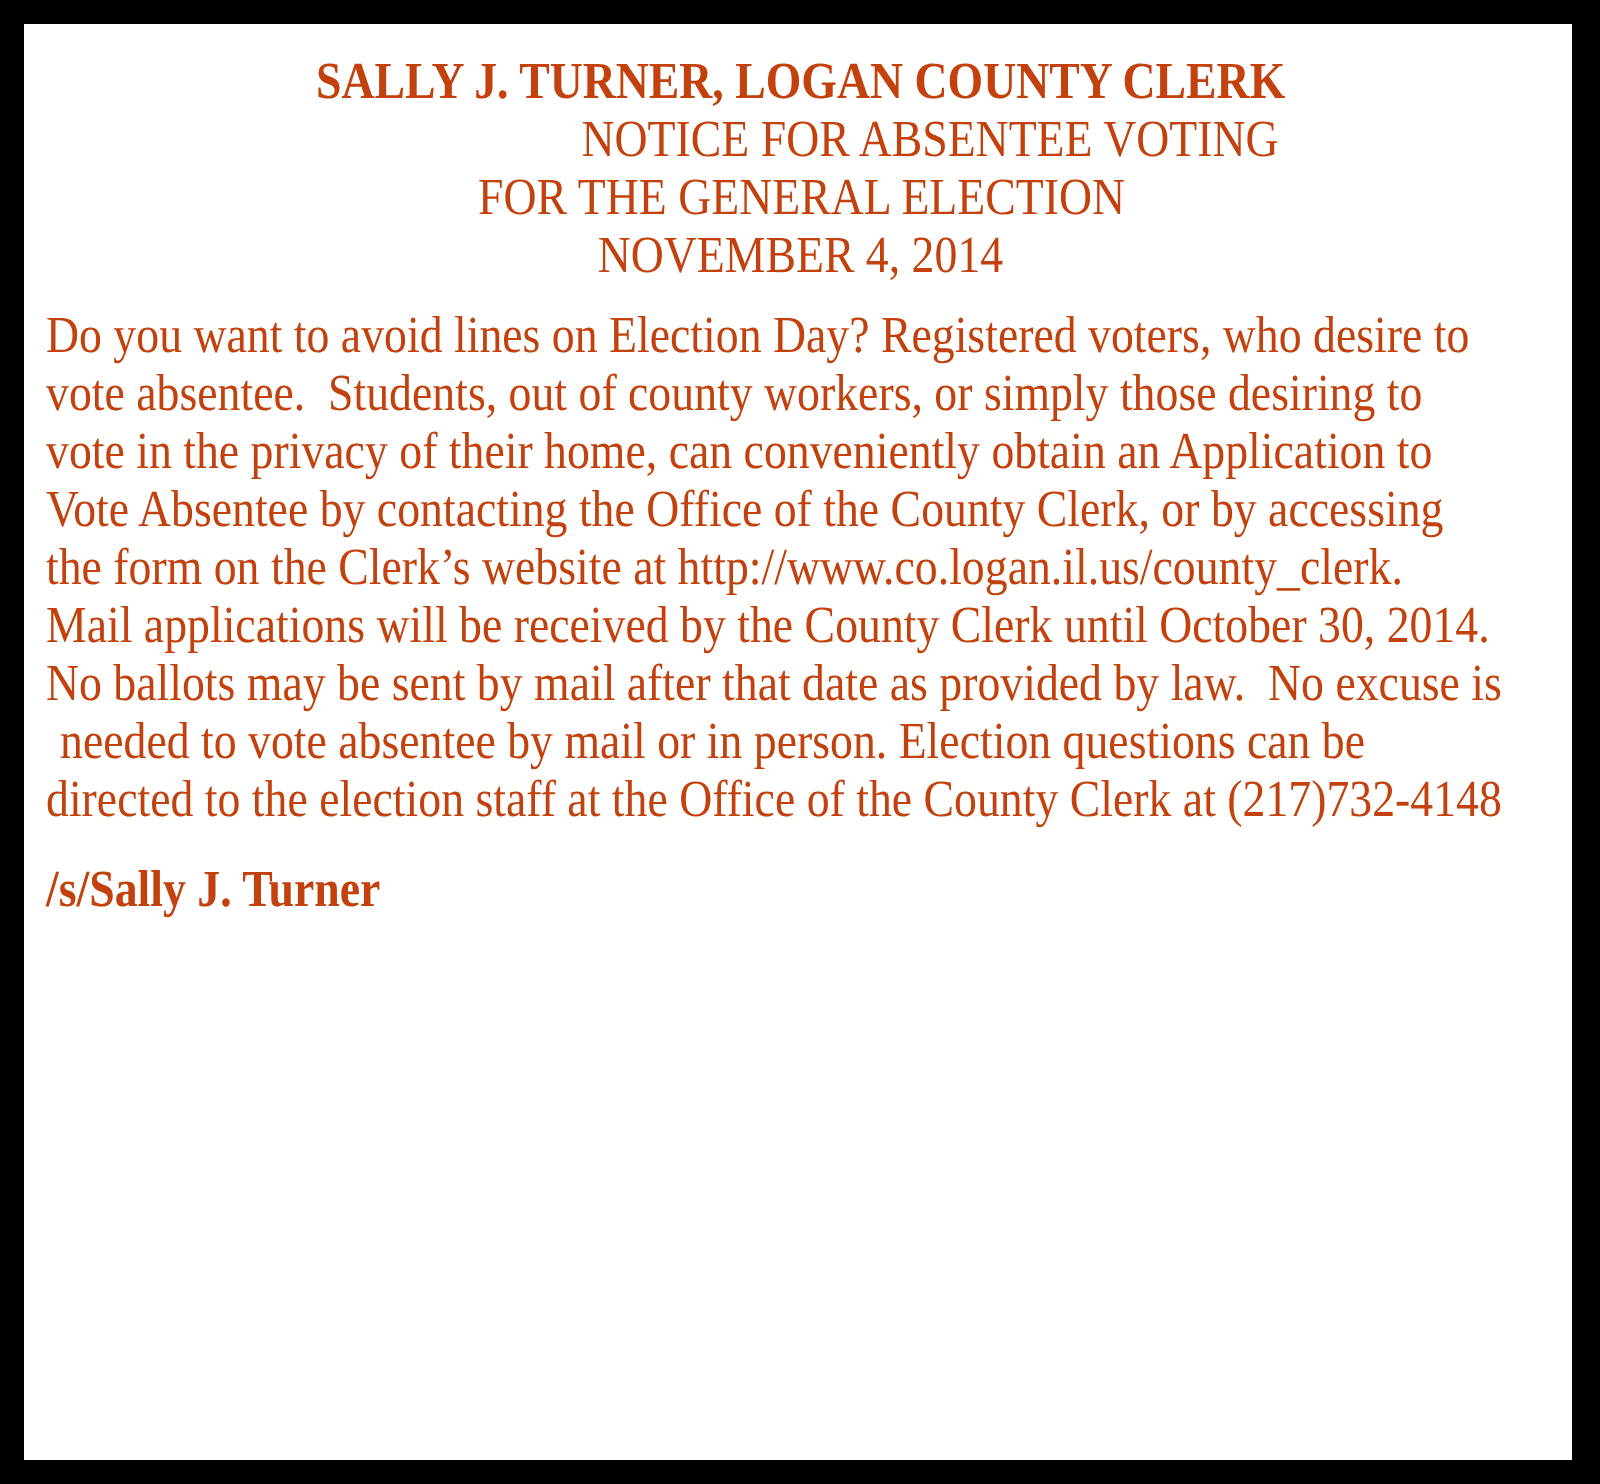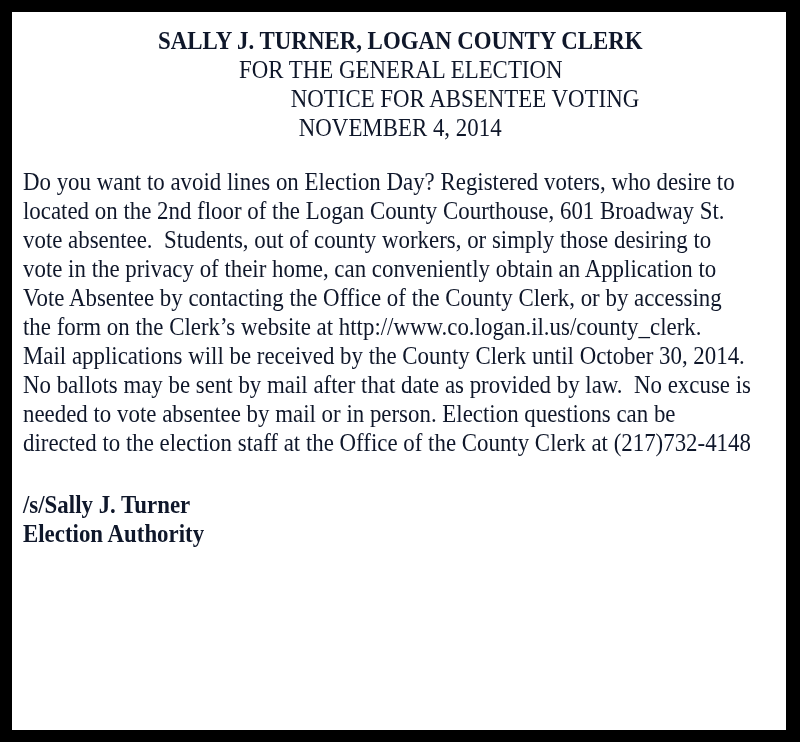--- a/index.html
+++ b/index.html
@@ -7,62 +7,60 @@
     position: relative;
     width: 800px;
     height: 742px;
     box-sizing: border-box;
     background: #ffffff;
     border: 12px solid #000000;
     border-right-width: 14px;
     padding: 14px 8px 0 11px;
     overflow: hidden;
     font-family: "Liberation Serif", "DejaVu Serif", serif;
-    color: #0f172a;
+    color: #c2410c;
   }
   .h-line, .b-line {
     height: 29px;
     line-height: 29px;
     font-size: 26px;
     white-space: pre;
   }
   .h-line { text-align: center; }
   .fit {
     display: inline-block;
     white-space: pre;
   }
   .c { transform-origin: 50% 50%; }
   .l { transform-origin: 0 50%; }
   .bold { font-weight: bold; }
-  .notice-body { margin-top: 25px; }
-  .signature-block { margin-top: 33px; }
+  .notice-body { margin-top: 11px; text-align: center; }
+  .signature-block { margin-top: 16px; }
 </style>
 </head>
 <body>
 
 <div class="page">
 
   <header class="notice-header">
     <div class="h-line"><span class="fit c bold" style="transform: scaleX(0.88);">SALLY J. TURNER, LOGAN COUNTY CLERK</span></div>
+    <div class="h-line"><span class="fit c" style="transform: translateX(65px) scaleX(0.88);">NOTICE FOR ABSENTEE VOTING</span></div>
     <div class="h-line"><span class="fit c" style="transform: scaleX(0.88);">FOR THE GENERAL ELECTION</span></div>
-    <div class="h-line"><span class="fit c" style="transform: translateX(65px) scaleX(0.88);">NOTICE FOR ABSENTEE VOTING</span></div>
     <div class="h-line"><span class="fit c" style="transform: scaleX(0.88);">NOVEMBER 4, 2014</span></div>
   </header>
 
   <main class="notice-body">
     <div class="b-line"><span class="fit l" style="transform: scaleX(0.88);">Do you want to avoid lines on Election Day? Registered voters, who desire to</span></div>
-    <div class="b-line"><span class="fit l" style="transform: scaleX(0.88);">located on the 2nd floor of the Logan County Courthouse, 601 Broadway St.</span></div>
     <div class="b-line"><span class="fit l" style="transform: scaleX(0.88);">vote absentee.  Students, out of county workers, or simply those desiring to</span></div>
     <div class="b-line"><span class="fit l" style="transform: scaleX(0.88);">vote in the privacy of their home, can conveniently obtain an Application to</span></div>
     <div class="b-line"><span class="fit l" style="transform: scaleX(0.88);">Vote Absentee by contacting the Office of the County Clerk, or by accessing</span></div>
     <div class="b-line"><span class="fit l" style="transform: scaleX(0.88);">the form on the Clerk’s website at http://www.co.logan.il.us/county_clerk.</span></div>
     <div class="b-line"><span class="fit l" style="transform: scaleX(0.88);">Mail applications will be received by the County Clerk until October 30, 2014.</span></div>
     <div class="b-line"><span class="fit l" style="transform: scaleX(0.88);">No ballots may be sent by mail after that date as provided by law.  No excuse is</span></div>
     <div class="b-line"><span class="fit l" style="transform: scaleX(0.88);">needed to vote absentee by mail or in person. Election questions can be</span></div>
     <div class="b-line"><span class="fit l" style="transform: scaleX(0.88);">directed to the election staff at the Office of the County Clerk at (217)732-4148</span></div>
   </main>
 
   <footer class="signature-block">
     <div class="b-line"><span class="fit l bold" style="transform: scaleX(0.88);">/s/Sally J. Turner</span></div>
-    <div class="b-line"><span class="fit l bold" style="transform: scaleX(0.88);">Election Authority</span></div>
   </footer>
 
 </div>
 
 </body></html>

